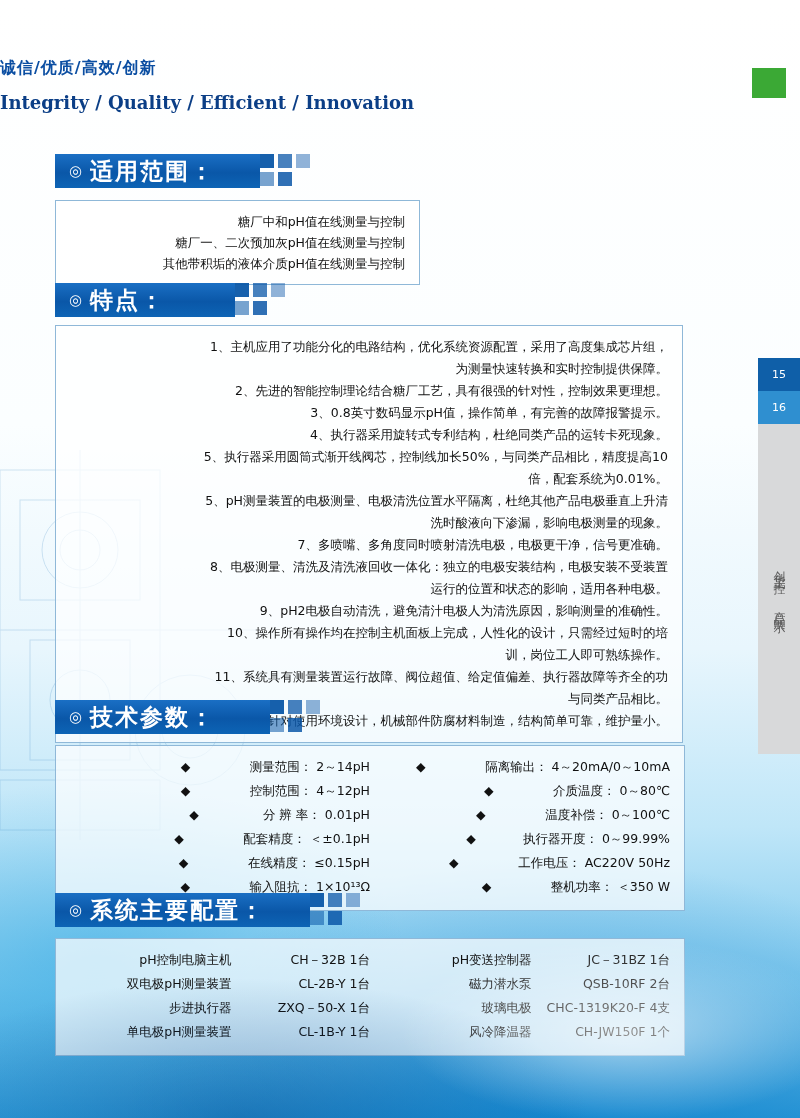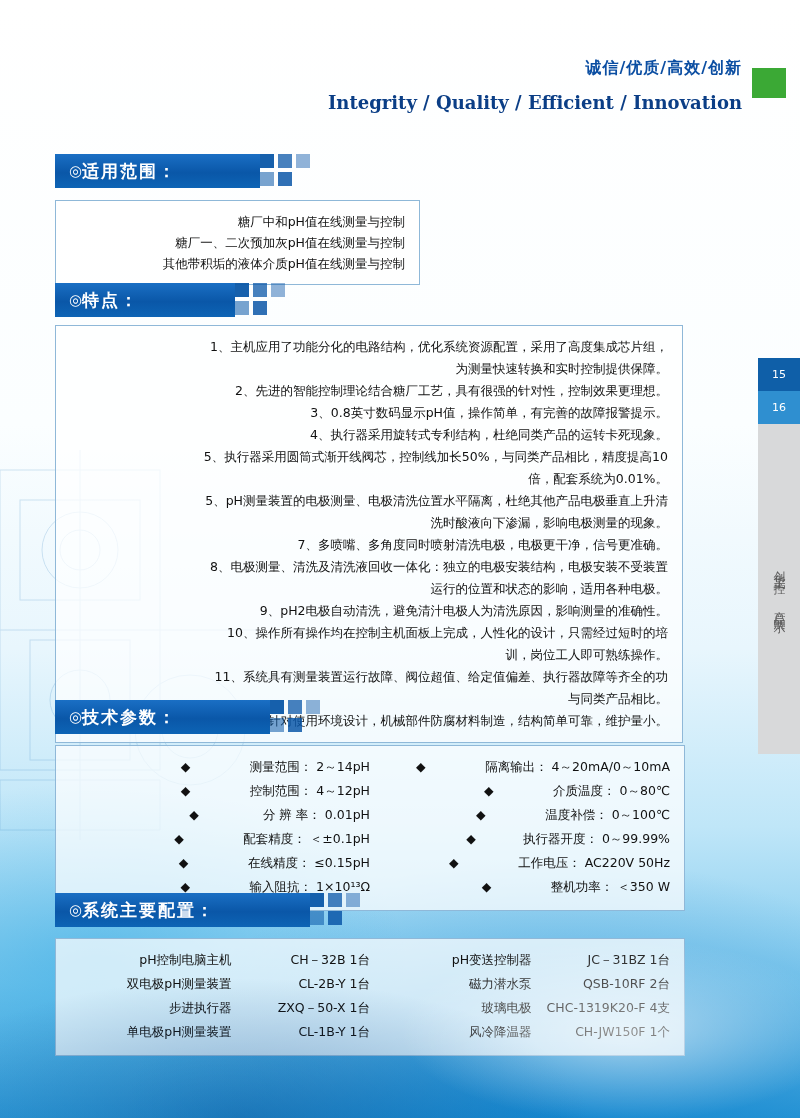--- a/index.html
+++ b/index.html
@@ -32,21 +32,20 @@
   .watermark{
     position:absolute; left:-40px; top:430px; width:320px; height:430px;
     opacity:0.20;
     pointer-events:none;
   }
   .watermark svg{ width:100%; height:100%; }
 
   
   .header {
     position: absolute; top: 58px; right: 0; width: 100%;
-    text-align: right;
     padding-right: 58px;
   }
   .slogan-cn {
     font-size: 16px; color: #0b4ea2; letter-spacing: 1px; font-weight: bold;
     font-family: "DejaVu Sans", sans-serif;
   }
   .slogan-en {
     font-size: 18px; color: #0b3e86; font-weight: bold; margin-top: 13px;
     font-family: "DejaVu Serif", serif;
   }
@@ -80,21 +79,21 @@
   .sec-head {
     position:relative; height:34px; width:270px;
     background: linear-gradient(180deg,#1a6fc4 0%, #0a57a8 55%, #0d64b5 100%);
     display:flex; align-items:center;
     color:#fff;
   }
   .sec-head .bullet {
     margin-left:14px; font-size:15px; line-height:1;
   }
   .sec-head .title {
-    margin-left:0; font-size:17px; font-weight:bold; letter-spacing:2px;
+    margin-left:8px; font-size:23px; font-weight:bold; letter-spacing:2px;
   }
   .sec-head .tail {
     position:absolute; left:100%; top:0; width:80px; height:34px;
   }
   .sec-head .tail i {
     position:absolute; display:block; background:#0a57a8; opacity:.95;
   }
   .t1 { left:0px;  top:0px;  width:14px; height:14px; }
   .t2 { left:18px; top:0px;  width:14px; height:14px; opacity:.75 !important;}
   .t3 { left:0px;  top:18px; width:14px; height:14px; opacity:.55 !important;}

